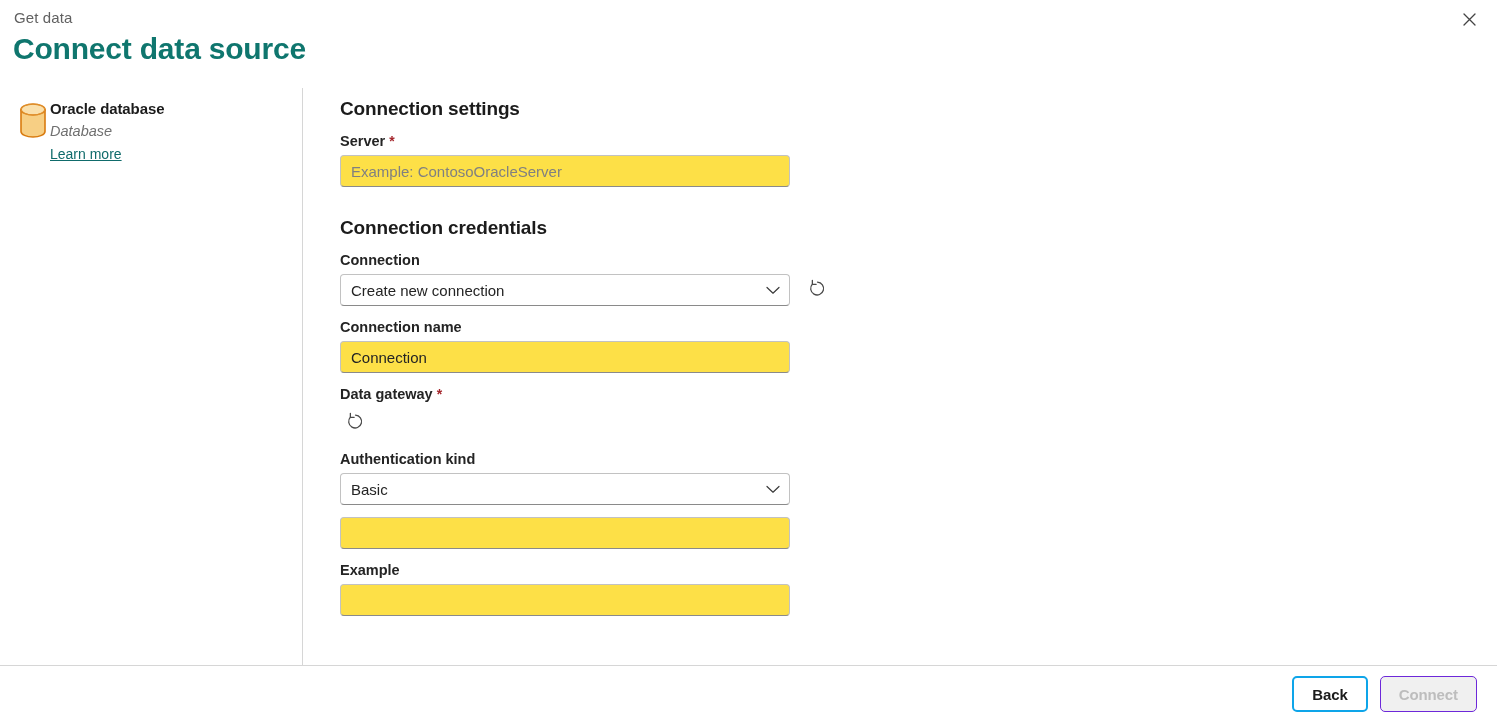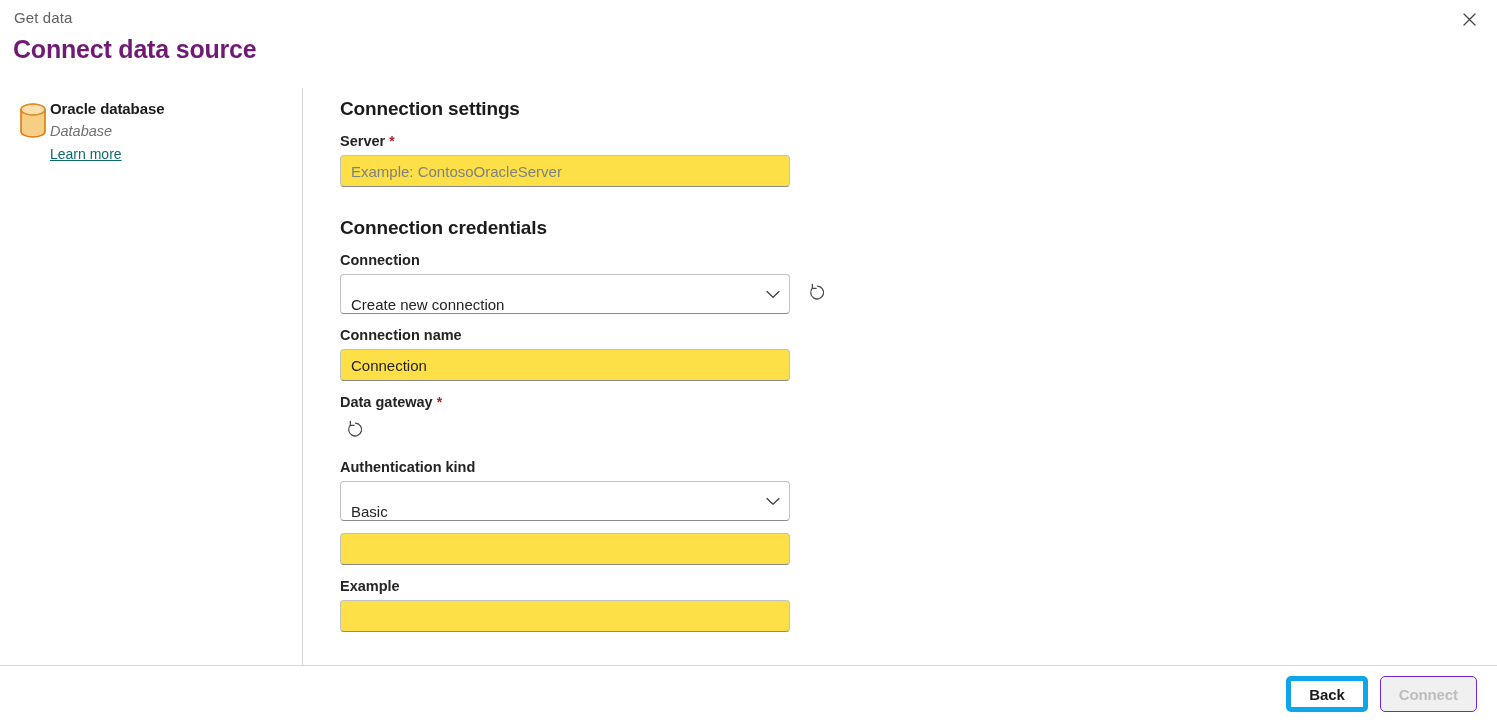--- a/index.html
+++ b/index.html
@@ -27,23 +27,23 @@
     position: absolute;
     left: 14px; top: 8px;
     font-size: 15px;
     color: #616161;
     line-height: 20px;
     letter-spacing: 0.1px;
   }
   #page-title {
     position: absolute;
     left: 13px; top: 33px;
-    font-size: 25px;
-    font-weight: bold;
-    color: #701a75;
+    font-size: 30px;
+    font-weight: bold;
+    color: #0f766e;
     line-height: 32px;
     letter-spacing: -0.2px;
   }
   #close-button {
     position: absolute;
     right: 12px; top: 6px;
     width: 32px; height: 30px;
     display: flex;
     align-items: center;
     justify-content: center;
@@ -165,28 +165,28 @@
     outline: none;
   }
   .input-box::placeholder {
     color: #808080;
     opacity: 1;
   }
 
   .select-box {
     position: relative;
     width: 450px;
-    height: 40px;
+    height: 32px;
     box-sizing: border-box;
     border: 1px solid #c2c2c2;
     border-bottom-color: #8a8a8a;
     border-radius: 4px;
     background: #ffffff;
     display: flex;
-    align-items: flex-end;
+    align-items: center;
     padding: 0 10px;
     cursor: pointer;
     overflow: hidden;
   }
   .select-value {
     font-size: 15px;
     color: #242424;
     white-space: nowrap;
   }
   .gw-prefix {
@@ -238,21 +238,21 @@
     padding: 0 18px;
     border-radius: 5px;
     font-family: "Liberation Sans", sans-serif;
     font-size: 15px;
     font-weight: bold;
     letter-spacing: -0.1px;
     cursor: pointer;
   }
   #back-button {
     background: #ffffff;
-    border: 5px solid #0ea5e9;
+    border: 2px solid #0ea5e9;
     color: #1b1b1b;
   }
   #connect-button {
     background: #f0f0f0;
     border: 1px solid #6d28d9;
     color: #bdbdbd;
     cursor: default;
   }
 </style>
 </head>

